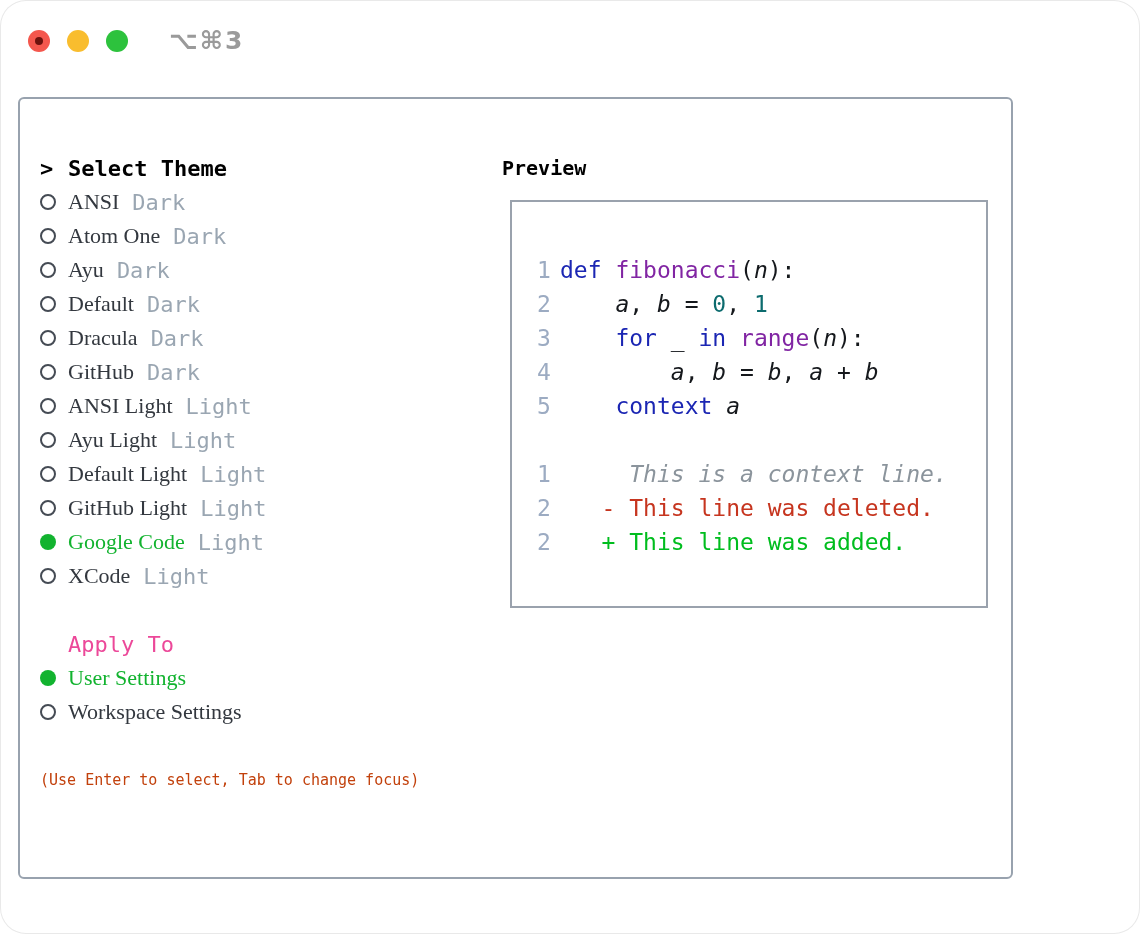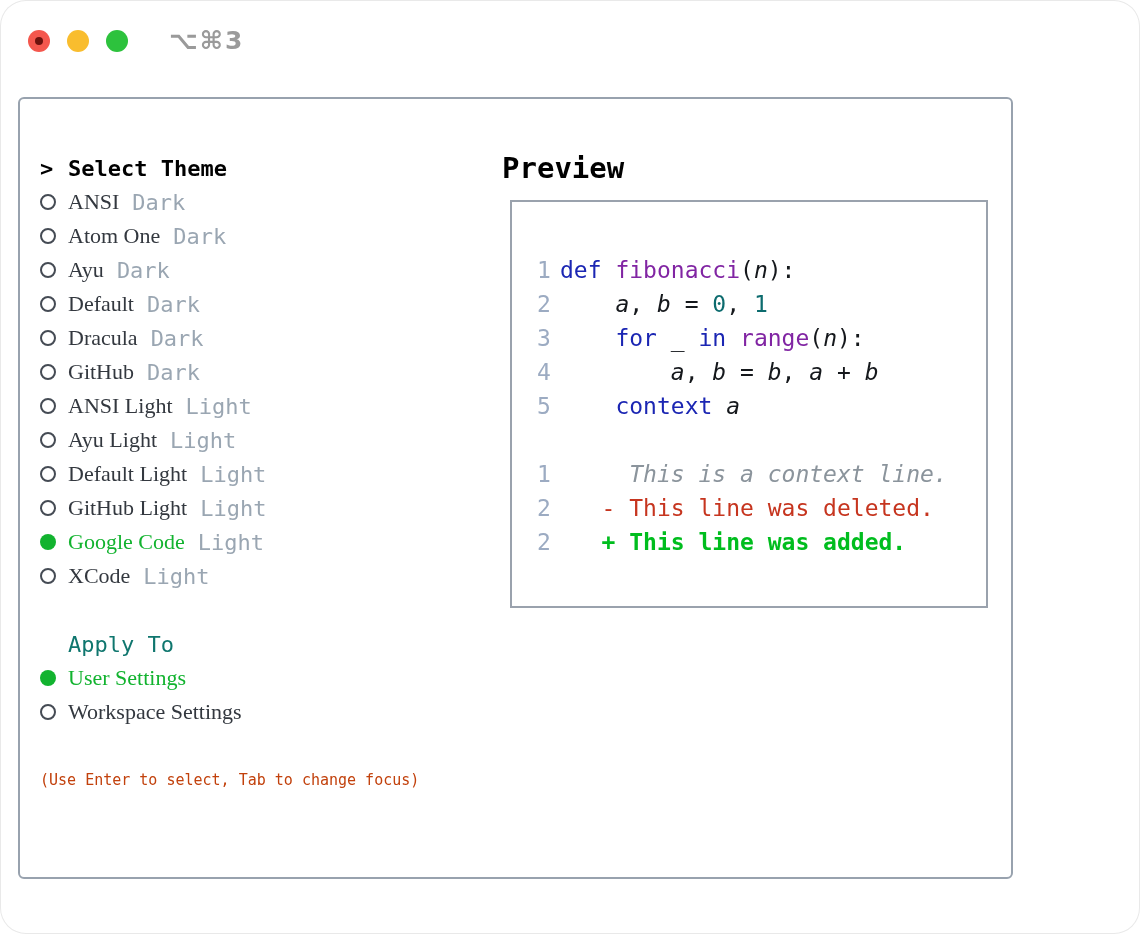--- a/index.html
+++ b/index.html
@@ -33,41 +33,41 @@
   .row{height:34px;display:flex;align-items:center;font-size:22px;color:#33383f;}
   .bullet-col{width:28px;flex:none;display:flex;align-items:center;}
   .ring{width:12px;height:12px;border:2px solid #454b54;border-radius:50%;box-sizing:content-box;}
   .dot{width:16px;height:16px;border-radius:50%;background:#12b32f;}
   .arrow{font-weight:bold;color:#000;}
   .hdr{font-weight:bold;color:#000;}
   .tname{white-space:pre;font-family:Liberation Serif, serif;}
   .tname.selected{color:#12b32f;}
   .variant{color:#9aa6b2;margin-left:13px;white-space:pre;}
   .apply-block{margin-top:34px;}
-  .apply-label{color:#0f766e;text-align:right;}
+  .apply-label{color:#ec4899;text-align:right;}
   .opt-label.selected{color:#12b32f;}
   .footer{margin-top:34px;width:420px;color:#c2410c;font-size:15px;line-height:34px;}
   
-  .preview-label{position:absolute;left:482px;top:52px;height:34px;line-height:34px;font-size:29px;font-weight:bold;color:#000;}
+  .preview-label{position:absolute;left:482px;top:52px;height:34px;line-height:34px;font-size:20px;font-weight:bold;color:#000;}
   .preview-box{
     position:absolute;left:490px;top:101px;width:478px;height:408px;
     border:2px solid #9aa2ad;box-sizing:border-box;background:#fff;
     padding:51px 0 0 25px;overflow:hidden;
   }
   .pline{height:34px;line-height:34px;font-size:23px;display:flex;white-space:pre;}
   .pnum{width:15px;flex:none;color:#9cabc2;text-align:left;}
   .pcontent{margin-left:8px;white-space:pre;color:#15181c;}
   .seg-kw{color:#1b26b3;}
   .seg-title{color:#8125a3;}
   .seg-number{color:#0c6b6e;}
   .seg-var{color:#15181c;font-style:italic;}
   .seg-plain{color:inherit;}
   .pline.type-context .pcontent{color:#8b949c;font-style:italic;}
   .pline.type-deleted .pcontent{color:#c6351f;}
-  .pline.type-added .pcontent{color:#00bd1e;font-weight:bold;}
+  .pline.type-added .pcontent{color:#00bd1e;}
 </style>
 </head>
 <body>
 
 <div class="window">
 
   <div class="titlebar">
     <span class="light red"></span>
     <span class="light yellow"></span>
     <span class="light green"></span>

